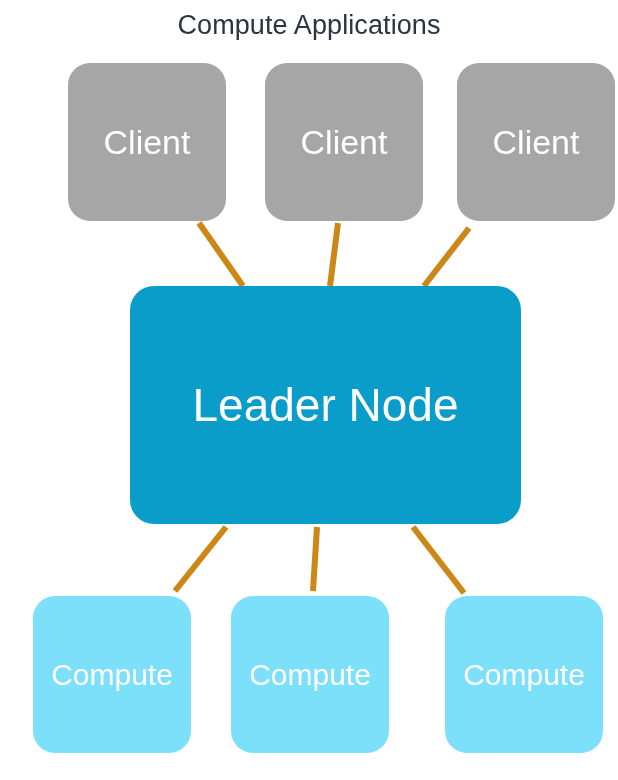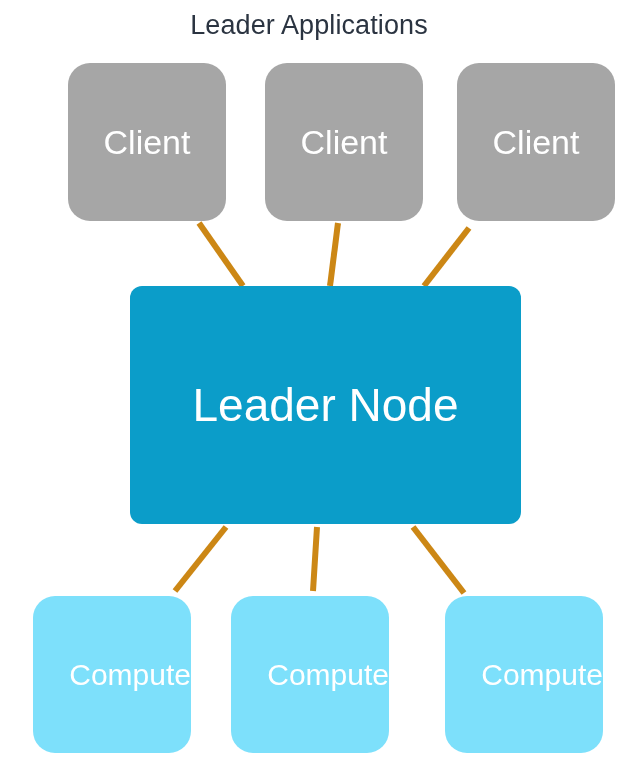--- a/index.html
+++ b/index.html
@@ -67,33 +67,32 @@
   #client-node-2 { left: 265px; }
   #client-node-3 { left: 457px; }
 
   
   #leader-node {
     left: 130px;
     top: 286px;
     width: 391px;
     height: 238px;
     background: #0b9dc9;
-    border-radius: 12px;
+    border-radius: 24px;
     font-size: 46px;
   }
 
   
   .compute-node {
     top: 596px;
     width: 158px;
     height: 157px;
     background: #7de0fb;
     border-radius: 22px;
     font-size: 30px;
-    justify-content: flex-end;
   }
   #compute-node-1 { left: 33px; }
   #compute-node-2 { left: 231px; }
   #compute-node-3 { left: 445px; }
 </style>
 </head>
 <body>
 
 <div id="diagram-root">
 
@@ -101,21 +100,21 @@
     <g stroke="#cc8715" stroke-width="6" stroke-linecap="butt" fill="none">
       <line x1="199" y1="223" x2="243" y2="286"></line>
       <line x1="338" y1="223" x2="330" y2="286"></line>
       <line x1="469" y1="228" x2="424" y2="286"></line>
       <line x1="226" y1="527" x2="175" y2="591"></line>
       <line x1="317" y1="527" x2="313" y2="591"></line>
       <line x1="413" y1="527" x2="464" y2="593"></line>
     </g>
   </svg>
 
-  <div id="clients-title">Leader Applications</div>
+  <div id="clients-title">Compute Applications</div>
 
   <div class="node client-node" id="client-node-1">
     <span class="node-label">Client</span>
   </div>
   <div class="node client-node" id="client-node-2">
     <span class="node-label">Client</span>
   </div>
   <div class="node client-node" id="client-node-3">
     <span class="node-label">Client</span>
   </div>

